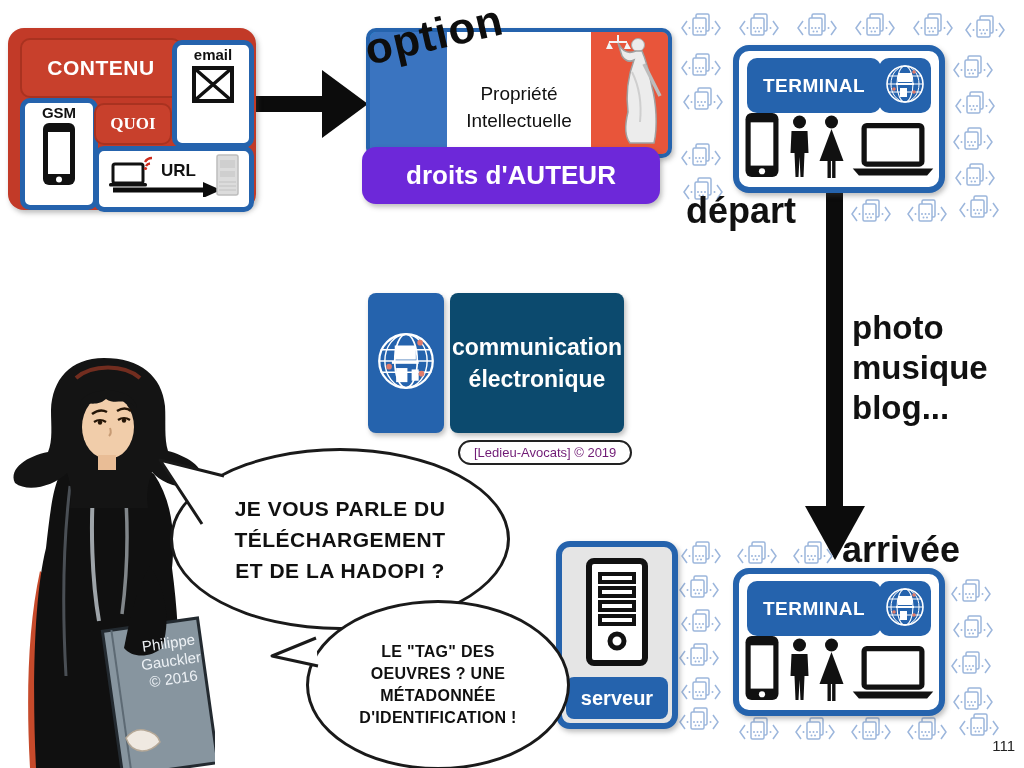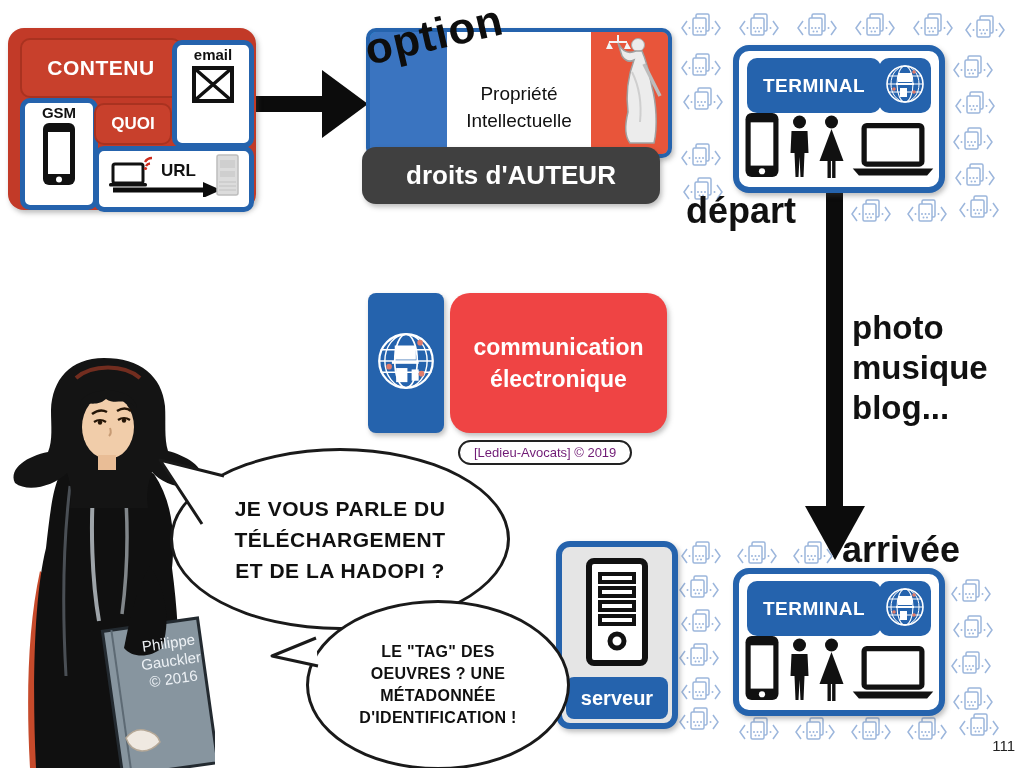--- a/index.html
+++ b/index.html
@@ -6,21 +6,21 @@
   .stage{position:relative;width:1024px;height:768px;background:#ffffff;overflow:hidden;
          font-family:"Liberation Sans",sans-serif;color:#111;}
   .abs{position:absolute;}
   .shadow{box-shadow:2px 3px 5px rgba(70,70,70,.35);}
 
   
   .red-group{left:8px;top:28px;width:248px;height:182px;background:#c23a28;border-radius:16px;z-index:2;}
   .red-chip{background:#c8402c;border:2px solid #a93220;border-radius:10px;color:#fff;font-weight:bold;
             text-align:center;}
   .contenu-title{left:12px;top:10px;width:158px;height:56px;line-height:56px;font-size:21px;letter-spacing:.5px;}
-  .quoi-chip{left:86px;top:75px;width:74px;height:38px;line-height:38px;font-size:17px;}
+  .quoi-chip{left:86px;top:75px;width:74px;height:38px;line-height:38px;font-size:17px;font-family:Liberation Serif, serif;}
   .white-cell{background:#fff;border:5px solid #2563ad;border-radius:10px;text-align:center;}
   .email-cell{left:164px;top:12px;width:72px;height:98px;}
   .gsm-cell{left:12px;top:70px;width:68px;height:102px;}
   .url-cell{left:86px;top:118px;width:150px;height:56px;}
   .cell-label{font-weight:bold;font-size:15px;color:#111;display:block;margin-top:1px;}
 
   
   .arrow-right-stem{left:254px;top:96px;width:70px;height:16px;background:#0c0c0c;z-index:1;}
   .arrow-right-head{left:322px;top:70px;width:0;height:0;border-top:34px solid transparent;
       border-bottom:34px solid transparent;border-left:46px solid #0c0c0c;z-index:1;}
@@ -31,27 +31,27 @@
   
   .flag-box{left:366px;top:28px;width:298px;height:122px;border:4px solid #2563ad;border-radius:10px;
             overflow:hidden;background:#0ea5e9;z-index:2;}
   .band{position:absolute;top:0;bottom:0;}
   .band-blue{left:0;width:26%;background:#3a74c0;}
   .band-white{left:26%;width:48%;background:#fff;}
   .band-red{left:74%;width:26%;background:#e8553a;}
   .pi-text{position:absolute;left:24%;width:52%;top:48px;text-align:center;font-size:19px;line-height:27px;color:#111;}
   .option-word{left:360px;top:26px;font-size:44px;font-weight:800;letter-spacing:1px;color:#0d0d0d;
                transform:rotate(-13deg);transform-origin:left top;z-index:3;}
-  .droits-bar{left:362px;top:147px;width:298px;height:57px;background:#404040;border-radius:14px;
+  .droits-bar{left:362px;top:147px;width:298px;height:57px;background:#6d28d9;border-radius:14px;
               color:#fff;font-weight:bold;font-size:26px;text-align:center;line-height:57px;z-index:3;}
 
   
   .comm-globe{left:368px;top:293px;width:76px;height:140px;background:#2563ad;border-radius:8px;
               display:flex;align-items:center;justify-content:center;z-index:2;}
-  .comm-text{left:450px;top:293px;width:217px;height:140px;background:#ef4444;border-radius:20px;
+  .comm-text{left:450px;top:293px;width:174px;height:140px;background:#0c4a6e;border-radius:8px;
              color:#fff;font-weight:bold;font-size:23px;line-height:32px;text-align:center;
              display:flex;flex-direction:column;justify-content:center;z-index:2;}
   .ledieu-pill{left:458px;top:440px;padding:3px 14px;border:2px solid #222;border-radius:16px;
                font-size:13px;color:#701a75;background:#fff;z-index:2;}
 
   
   .media-left{left:640px;top:296px;width:180px;text-align:right;font-weight:bold;font-size:33px;line-height:40px;z-index:2;}
   .media-right{left:852px;top:308px;width:172px;text-align:left;font-weight:bold;font-size:33px;line-height:40px;z-index:2;}
 
   

